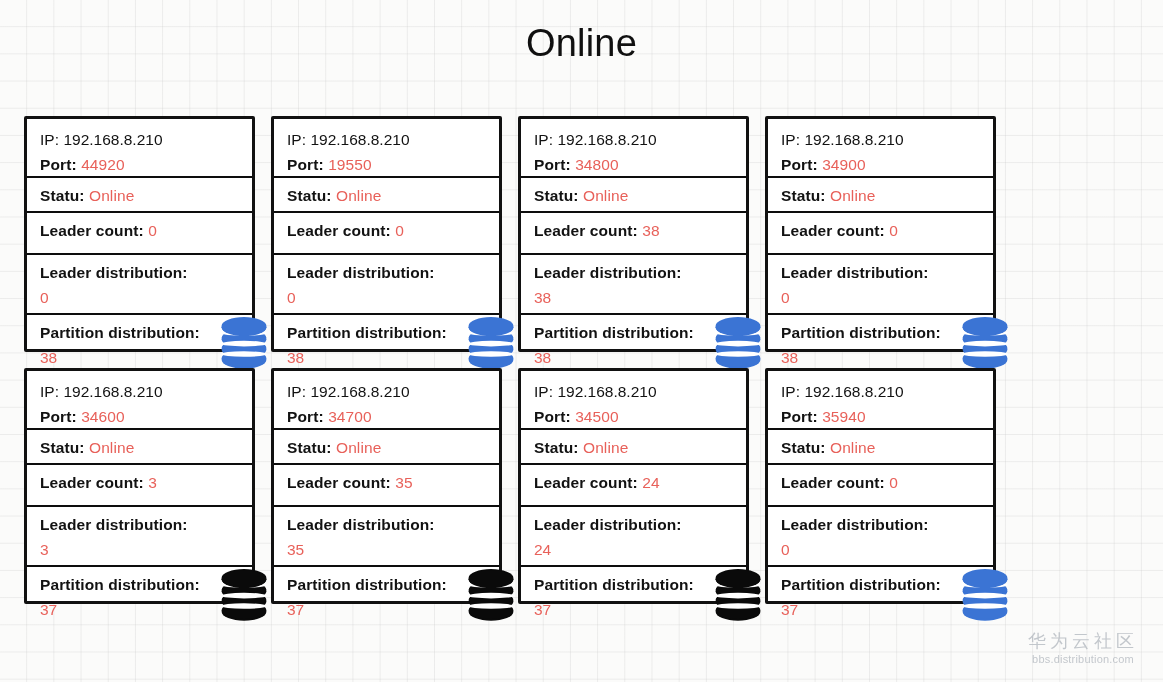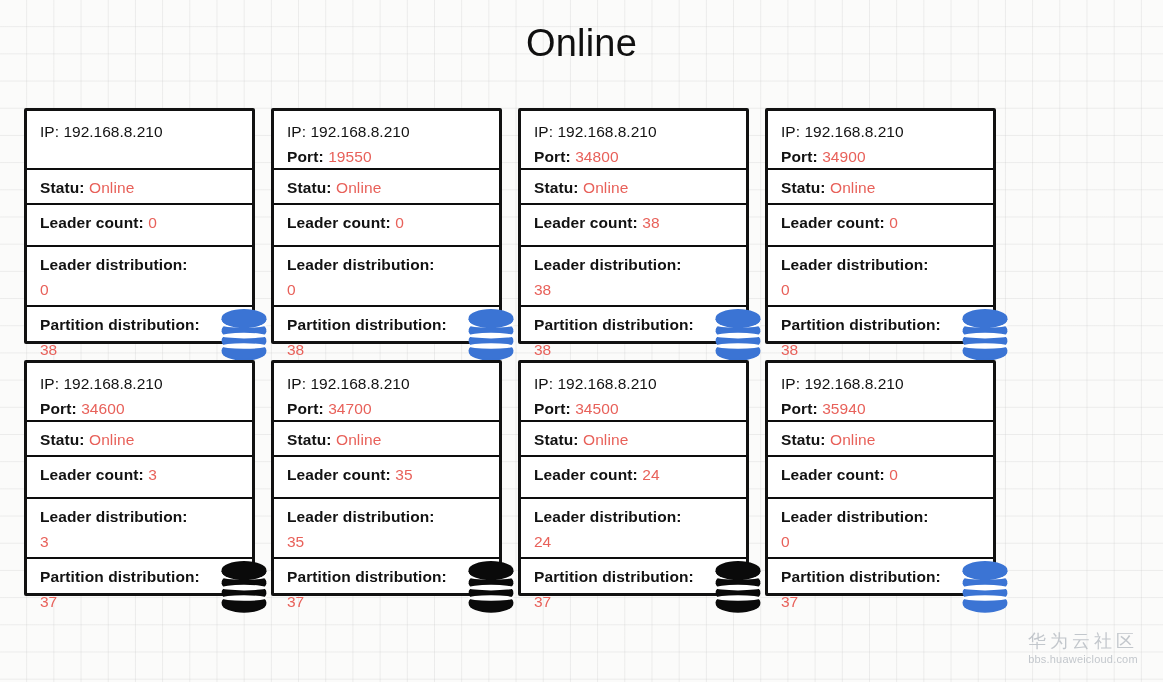--- a/index.html
+++ b/index.html
@@ -33,21 +33,21 @@
     font-size: 38px;
     font-weight: 400;
     letter-spacing: 0.2px;
     color: #101010;
     line-height: 50px;
   }
 
   
   #cluster-grid {
     position: absolute;
-    top: 108px;
+    top: 116px;
     left: 24px;
     width: 1115px;
     display: grid;
     grid-template-columns: repeat(4, 231px);
     grid-column-gap: 64px;
     grid-row-gap: 72px;
     gap: 16px;
   }
 
   .node-card {
@@ -141,20 +141,21 @@
 </head>
 <body>
 
 <h1 id="page-title">Online</h1>
 
 <div id="cluster-grid">
     <div class="node-card">
       <div class="card-rows">
         <div class="card-row row-identity">
           <div class="line"><span class="k-light">IP:</span> <span class="k-light">192.168.8.210</span></div>
+          <div class="line"><span class="k">Port:</span> <span class="v">44920</span></div>
         </div>
         <div class="card-row row-status"><span class="k">Statu:</span> <span class="v">Online</span></div>
         <div class="card-row row-leadercnt"><span class="k">Leader count:</span> <span class="v">0</span></div>
         <div class="card-row row-leaderdist"><span class="k">Leader distribution:</span><span class="v-block">0</span></div>
         <div class="card-row row-partdist"><span class="k">Partition distribution:</span><span class="v-block">38</span></div>
       </div>
       <svg class="db-icon" viewBox="0 0 52 58" xmlns="http://www.w3.org/2000/svg">
         <ellipse cx="26" cy="11" rx="24" ry="9.5" fill="#3b74d4"></ellipse>
         <ellipse cx="26" cy="9.4" rx="24" ry="9.3" fill="#3b74d4"></ellipse>
         <ellipse cx="26" cy="24" rx="24" ry="9.5" fill="#3b74d4"></ellipse>
@@ -348,14 +349,14 @@
         <ellipse cx="26" cy="17.2" rx="24.6" ry="3.0" fill="#ffffff"></ellipse>
         <ellipse cx="26" cy="28.6" rx="24.6" ry="3.0" fill="#ffffff"></ellipse>
         <ellipse cx="26" cy="39.8" rx="24.6" ry="3.0" fill="#ffffff"></ellipse>
         <ellipse cx="26" cy="11" rx="24" ry="9.5" fill="#3b74d4"></ellipse>
       </svg>
     </div>
   </div>
 
 <div id="watermark">
   <div class="wm-cn">华为云社区</div>
-  <div class="wm-url">bbs.huaweicloud.com</div>
+  <div class="wm-url">bbs.distribution.com</div>
 </div>
 
 </body></html>

